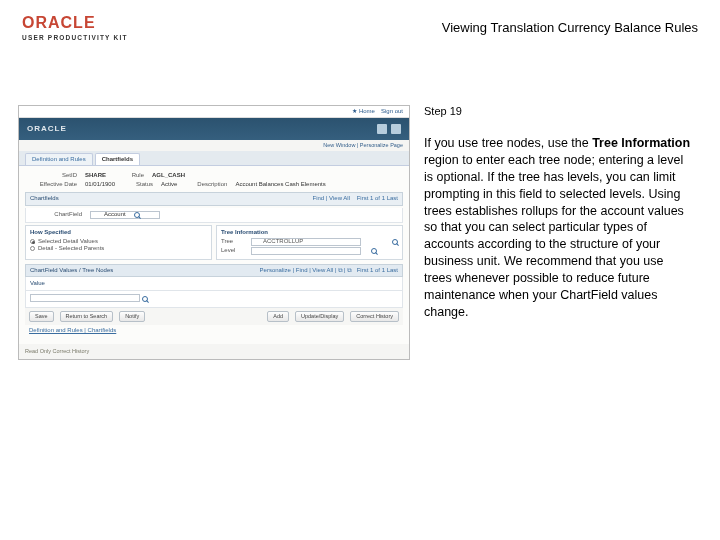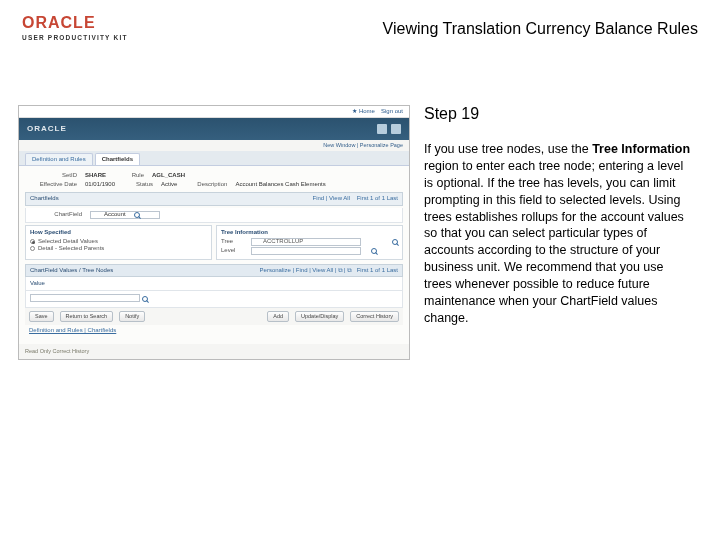--- a/index.html
+++ b/index.html
@@ -27,21 +27,21 @@
     letter-spacing: 1px;
     color: #c74634;
   }
   .logo-upk {
     font-size: 6.5px;
     letter-spacing: 1.2px;
     color: #333;
     font-weight: bold;
   }
   .doc-title {
-    font-size: 16px;
+    font-size: 13px;
     color: #000;
     padding-top: 6px;
   }
   .main {
     display: flex;
     gap: 14px;
     padding: 60px 18px 0 18px;
     align-items: flex-start;
   }
   .screenshot {
@@ -203,21 +203,21 @@
     padding: 4px 6px;
     color: #7a7a6a;
     font-size: 5.5px;
   }
   .pager { color: #3a6da0; }
   .right-col {
     flex: 1;
     padding-right: 8px;
   }
   .step {
-    font-size: 16px;
+    font-size: 11px;
     margin-bottom: 18px;
     color: #000;
   }
   .instr {
     font-size: 12.5px;
     line-height: 1.35;
     color: #000;
   }
   .mag { display:inline-block; width:6px; height:6px; border:1px solid #3a6da0; border-radius:50%; position:relative; }
   .mag::after { content:''; position:absolute; width:3px; height:1px; background:#3a6da0; bottom:-1px; right:-2px; transform:rotate(45deg); }

